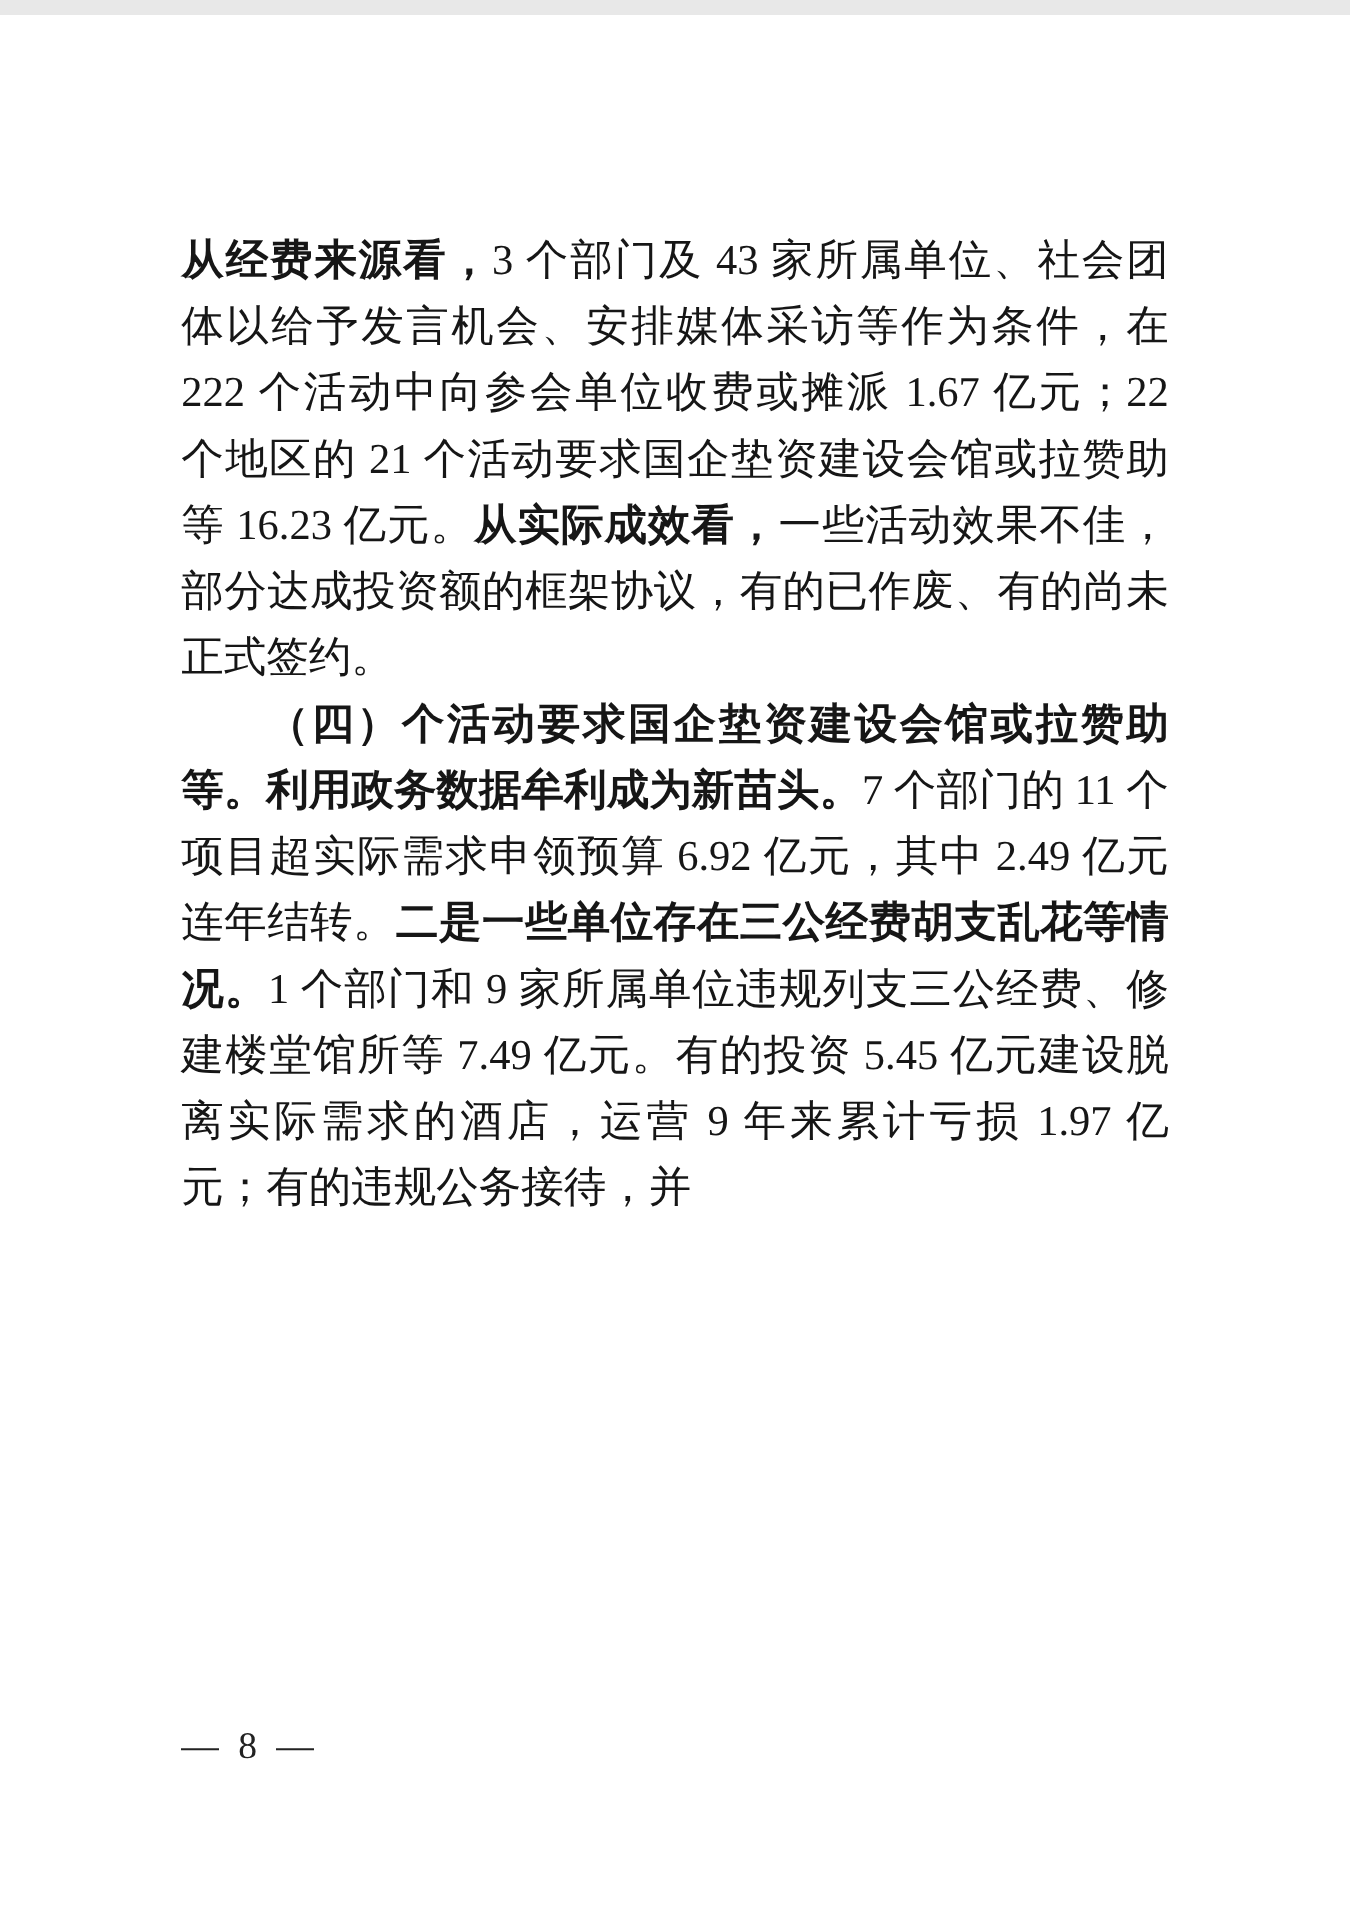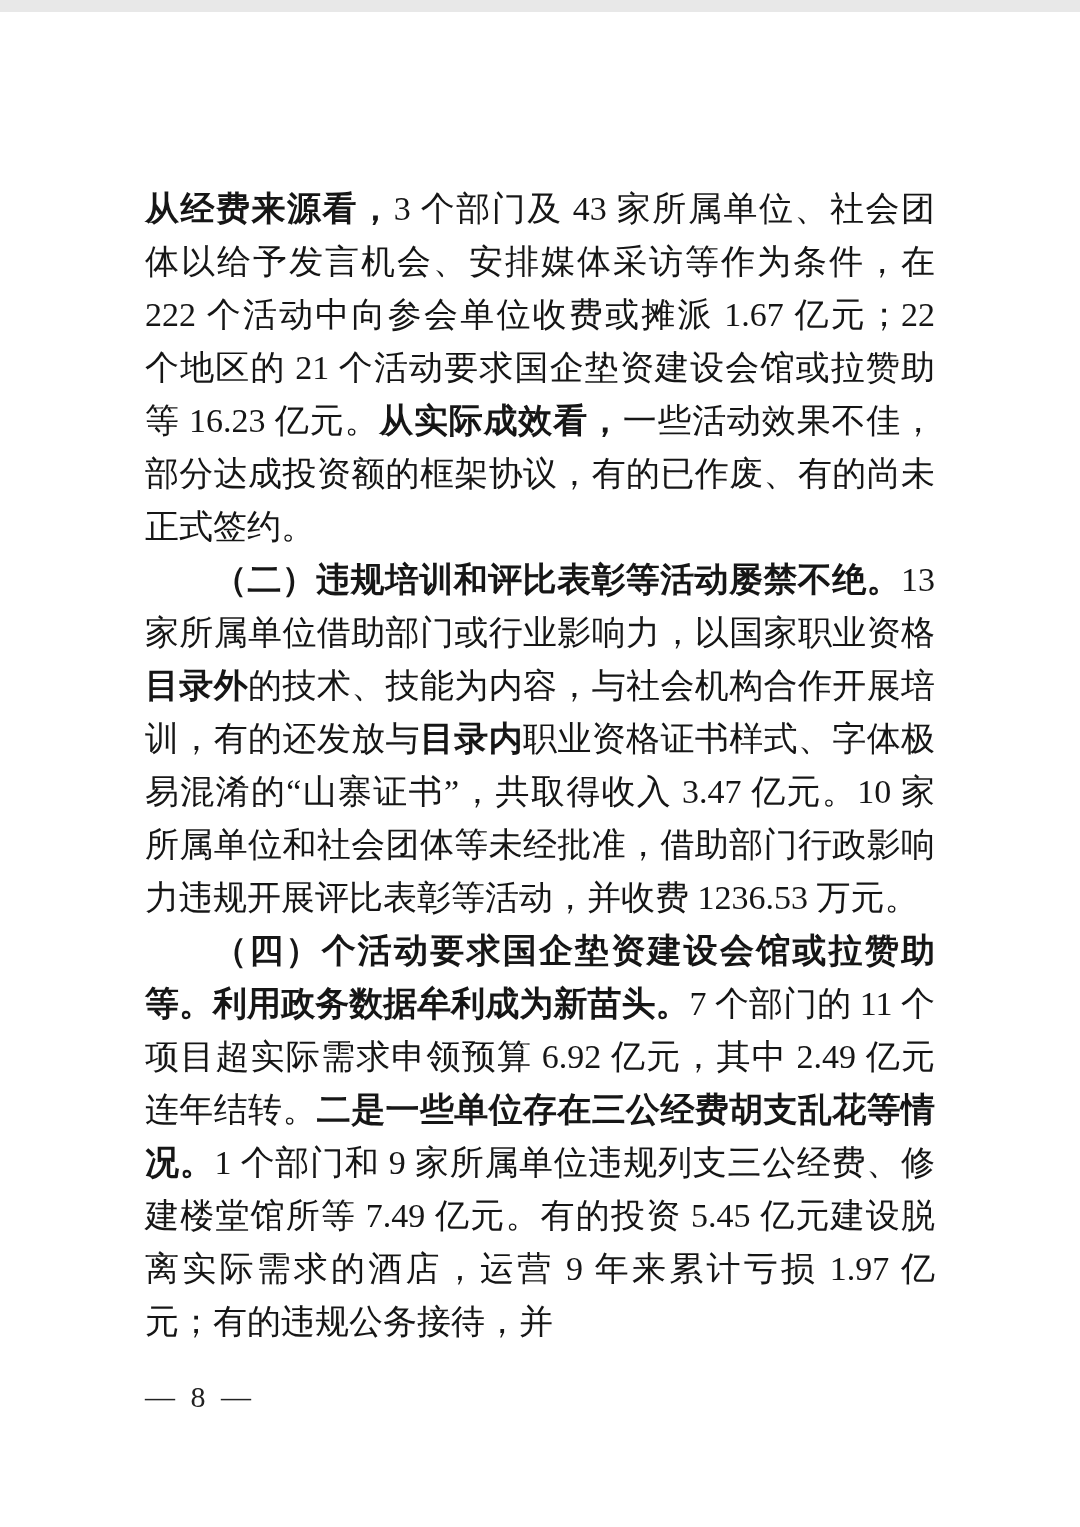--- a/index.html
+++ b/index.html
@@ -61,23 +61,20 @@
 </head>
 <body>
 
 <div class="page">
   <div class="content">
 
     <p class="para">
       <span class="run-hei">从经费来源看，</span><span class="run-normal">3 个部门及 43 家所属单位、社会团体以给予发言机会、安排媒体采访等作为条件，在 222 个活动中向参会单位收费或摊派 1.67 亿元；22 个地区的 21 个活动要求国企垫资建设会馆或拉赞助等 16.23 亿元。</span><span class="run-hei">从实际成效看，</span><span class="run-normal">一些活动效果不佳，部分达成投资额的框架协议，有的已作废、有的尚未正式签约。</span>
     </p>
 
-    <p class="para indent">
-      <span class="run-kai">（二）违规培训和评比表彰等活动屡禁不绝。</span><span class="run-normal">13 家所属单位借助部门或行业影响力，以国家职业资格</span><span class="run-hei">目录外</span><span class="run-normal">的技术、技能为内容，与社会机构合作开展培训，有的还发放与</span><span class="run-hei">目录内</span><span class="run-normal">职业资格证书样式、字体极易混淆的“山寨证书”，共取得收入 3.47 亿元。10 家所属单位和社会团体等未经批准，借助部门行政影响力违规开展评比表彰等活动，并收费 1236.53 万元。</span>
-    </p>
 
 
     <p class="para indent">
       <span class="run-kai">（四）个活动要求国企垫资建设会馆或拉赞助等。</span><span class="run-hei">利用政务数据牟利成为新苗头。</span><span class="run-normal">7 个部门的 11 个项目超实际需求申领预算 6.92 亿元，其中 2.49 亿元连年结转。</span><span class="run-hei">二是一些单位存在三公经费胡支乱花等情况。</span><span class="run-normal">1 个部门和 9 家所属单位违规列支三公经费、修建楼堂馆所等 7.49 亿元。有的投资 5.45 亿元建设脱离实际需求的酒店，运营 9 年来累计亏损 1.97 亿元；有的违规公务接待，并</span>
     </p>
 
   </div>
 
   <div class="footer">— 8 —</div>
 </div>

